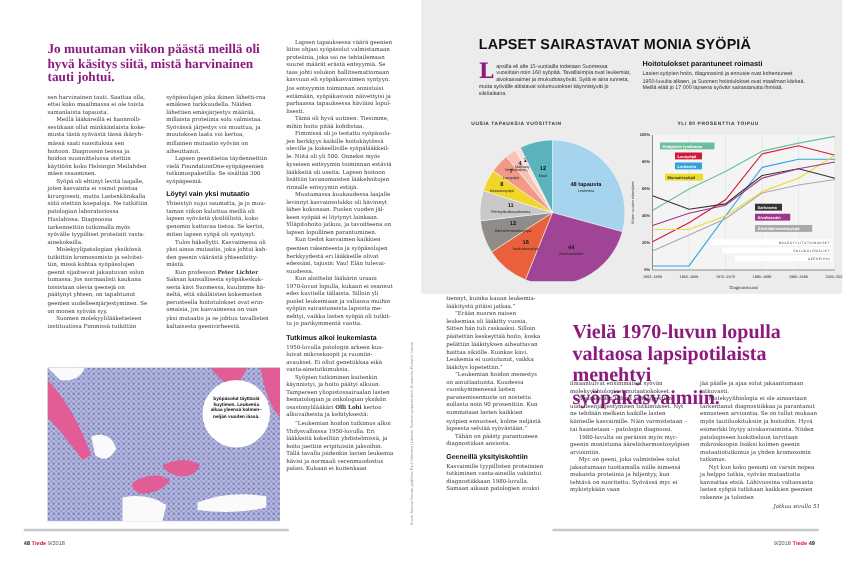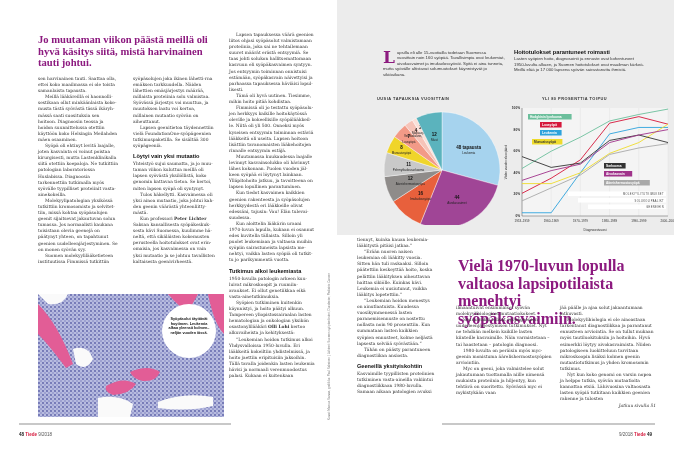--- a/index.html
+++ b/index.html
@@ -124,20 +124,21 @@
 </div>
 
 <div id="rule-left" class="footer-rule"></div>
 <div id="footer-left" class="footer">
   <span class="pnum">48</span>
   <span class="brand">Tiede</span>
   <span>9/2018</span>
 </div>
 
 <div id="infobox">
+  <div id="info-title">LAPSET SAIRASTAVAT MONIA SYÖPIÄ</div>
   <div id="info-intro">
     <span id="dropcap">L</span>
     <span>apsilla eli alle 15-vuotiailla todetaan Suomessa vuosittain noin 160 syöpää. Tavallisimpia ovat leukemiat, aivokasvaimet ja imukudos­syövät. Syitä ei aina tunneta, mutta syövälle altista­vat solumuutokset käynnistyvät jo sikiöaikana.</span>
   </div>
   <div id="info-side">
     <span id="info-side-title">Hoitotulokset parantuneet roimasti</span>
     <span>Lasten syöpien hoito, diagnosointi ja ennuste ovat kohentuneet 1950-luvulta alkaen, ja Suomen hoito­tulokset ovat maailman kärkeä. Meillä elää jo 17 000 lapsena syövän sairastanutta ihmistä.</span>
   </div>
   <div id="pie-title" class="chart-title">UUSIA TAPAUKSIA VUOSITTAIN</div>
 </div>

